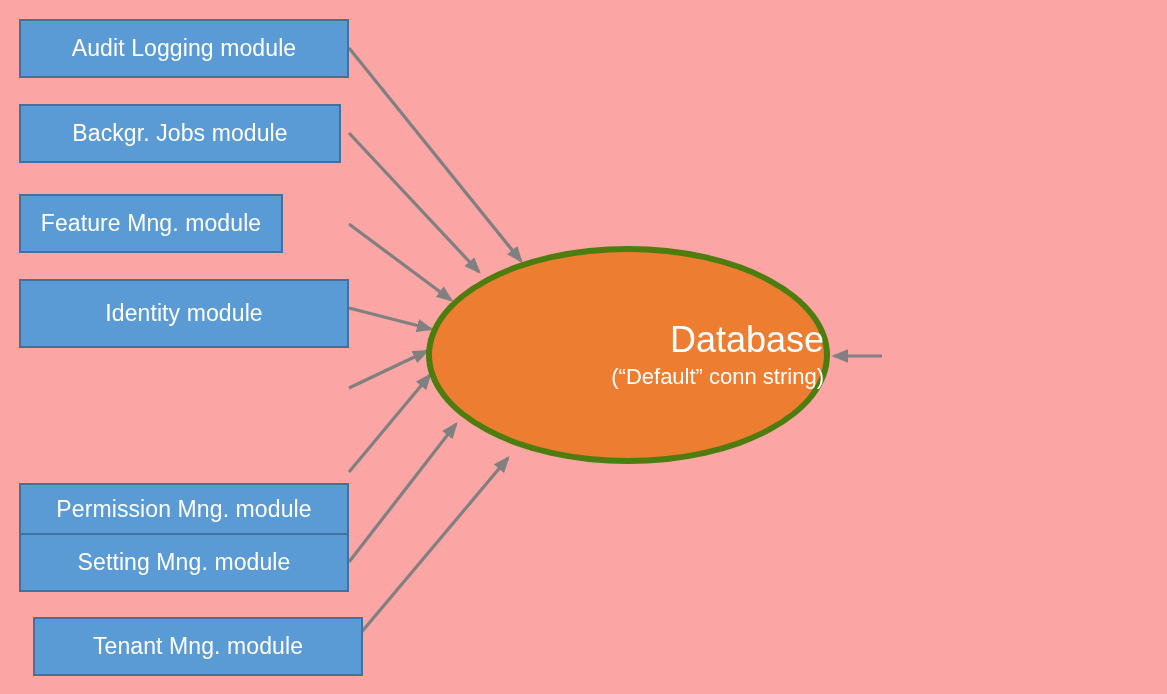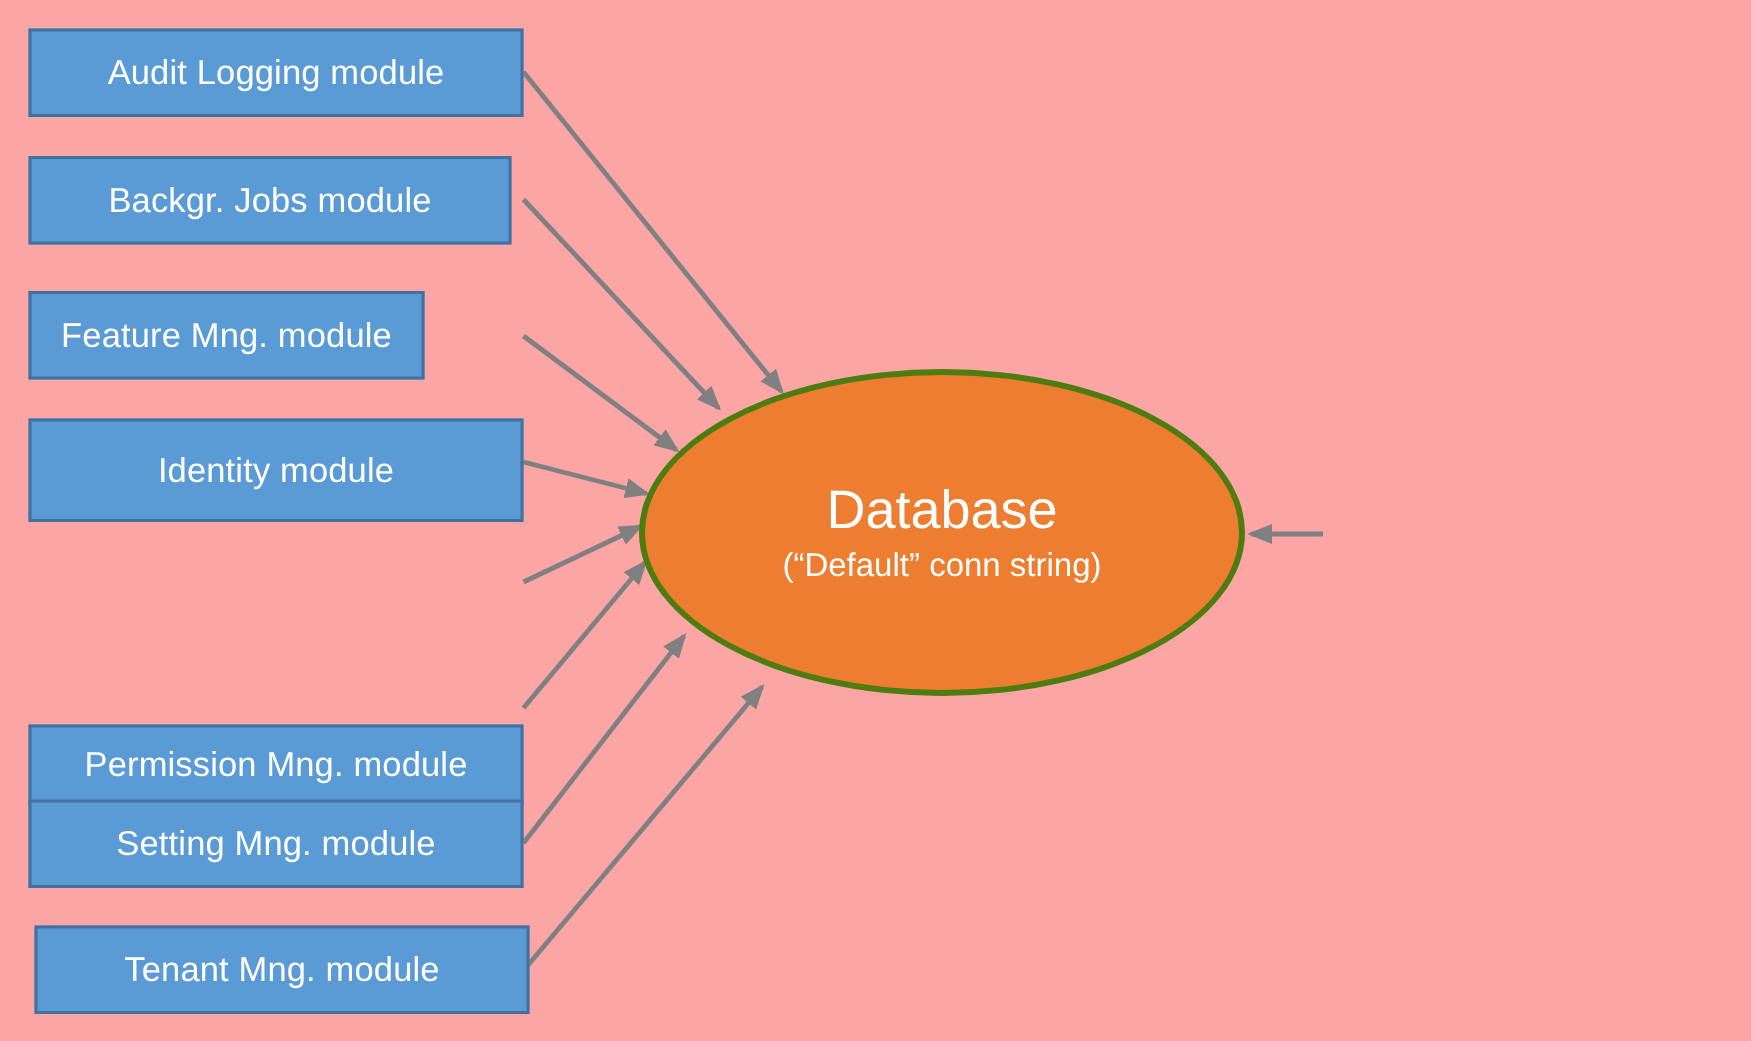--- a/index.html
+++ b/index.html
@@ -52,25 +52,25 @@
     justify-content: center;
     color: #ffffff;
     font-size: 23px;
     white-space: nowrap;
     z-index: 2;
   }
   #db-ellipse {
     position: absolute;
     box-sizing: border-box;
     background: #ED7D31;
-    border: 4px solid #4d7c0f;
+    border: 6px solid #4d7c0f;
     border-radius: 50%;
     display: flex;
     flex-direction: column;
-    align-items: center;
+    align-items: flex-end;
     justify-content: center;
     color: #ffffff;
     z-index: 2;
   }
   #db-title {
     font-size: 36px;
     line-height: 1.1;
     font-weight: 400;
   }
   #db-subtitle {
@@ -121,21 +121,21 @@
 
 
   <div class="module-box" style="left:19px; top:443px; width:330px; height:53px;margin-top:40px;">
     <span>Permission Mng. module</span>
   </div>
 
   <div class="module-box" style="left:19px; top:533px; width:330px; height:59px;">
     <span>Setting Mng. module</span>
   </div>
 
-  <div class="module-box" style="left:23px; top:617px; width:330px; height:59px;">
+  <div class="module-box" style="left:33px; top:617px; width:330px; height:59px;">
     <span>Tenant Mng. module</span>
   </div>
 
   <div id="db-ellipse" style="left:426px; top:246px; width:404px; height:218px;">
     <div id="db-title">Database</div>
     <div id="db-subtitle">(“Default” conn string)</div>
   </div>
 
 
 </div>

